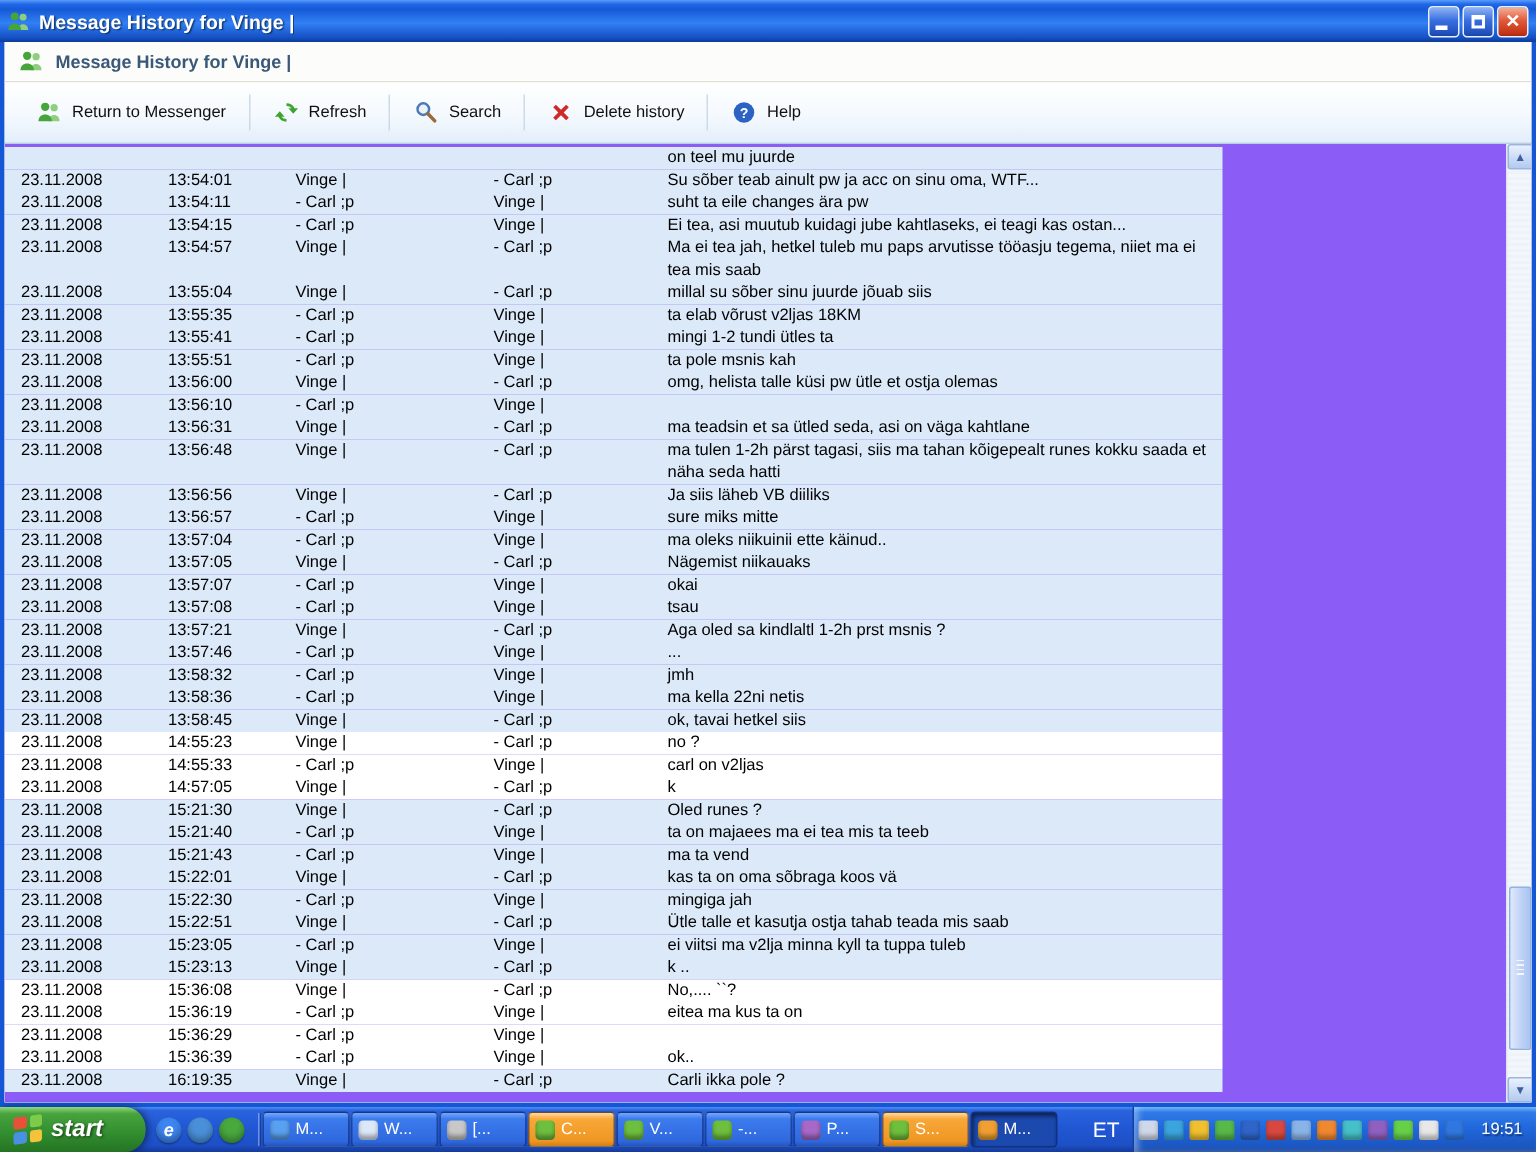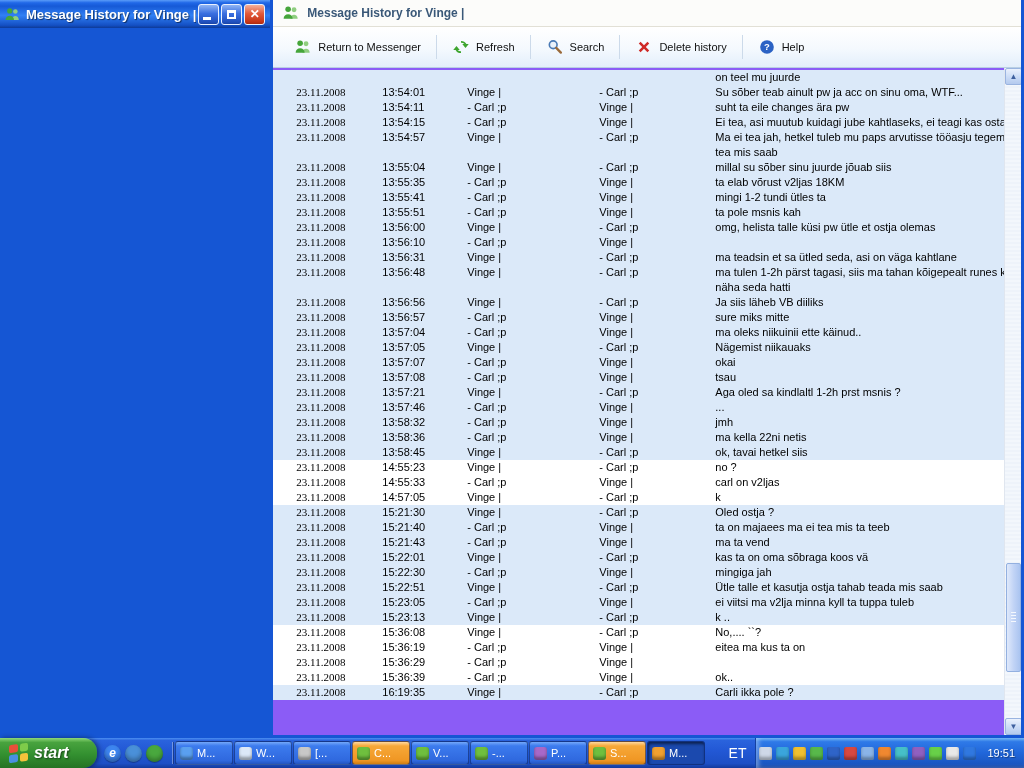--- a/index.html
+++ b/index.html
@@ -1,21 +1,21 @@
 <!DOCTYPE html>
 <html><head>
 <meta charset="utf-8">
 <style>
   * { box-sizing: border-box; margin: 0; padding: 0; }
   html,body { width:1024px; height:768px; overflow:hidden; }
   body { font-family:"Liberation Sans", sans-serif; background:#000; }
   .screen { position:relative; width:1024px; height:768px; overflow:hidden; }
 
   
-  .window { position:absolute; left:0; right:0; top:0; bottom:30px; display:flex; 
+  .window { position:absolute; left:0; right:0; top:0; bottom:30px; display:flex; flex-direction:column;
             background:#1556d4; }
   .titlebar { height:28px; flex:0 0 28px; display:flex; align-items:center; justify-content:space-between;
               padding:0 5px 0 4px;
               background:linear-gradient(180deg,#5a9cf8 0%,#2068e8 10%,#1659d6 22%,#3180f4 55%,#1450c4 90%,#0e3a96 100%); }
   .title-left { display:flex; align-items:center; gap:5px; overflow:hidden; }
   .title-icon { width:17px; height:17px; display:inline-flex; }
   .title-icon svg { width:100%; height:100%; }
   .title-text { color:#fff; font-weight:bold; font-size:13px; white-space:nowrap;
                 text-shadow:1px 1px 1px rgba(0,0,0,.55); }
   .win-buttons { display:flex; }
@@ -43,21 +43,21 @@
             padding:5px 7px; border-radius:3px; cursor:default; white-space:nowrap; }
   .tb-icon { width:18px; height:18px; display:inline-flex; }
   .tb-icon svg { width:100%; height:100%; }
   .tb-sep { width:1px; height:24px; background:#ccdaea; margin:0 8px; }
 
   
   .content { flex:1; position:relative; background:#f4f4f8; overflow:hidden; }
   .rows { position:absolute; left:0; top:0; bottom:0; right:17px; background:#8b5cf6; padding-top:2px; }
   .row { display:flex; width:812px; font-size:11px; line-height:15px; color:#000; }
   .cell { padding:0 2px; overflow:hidden; }
-  .cell.date    { width:107px; flex:0 0 107px; padding-left:23px;font-family:Liberation Serif, serif; }
+  .cell.date    { width:107px; flex:0 0 107px; padding-left:11px; }
   .cell.time    { width:85px;  flex:0 0 85px; }
   .cell.from    { width:132px; flex:0 0 132px; }
   .cell.to      { width:116px; flex:0 0 116px; }
   .cell.message { flex:1; }
 
   
   .scrollbar { position:absolute; top:0; right:0; bottom:0; width:17px;
                background:repeating-linear-gradient(180deg,#f3f7fc 0 2px,#eef3fa 2px 4px);
                border-left:1px solid #e0e6ef; }
   .sb-btn { position:absolute; left:0; width:17px; height:17px; border:1px solid #9ab4e0; border-radius:2px;
@@ -388,21 +388,21 @@
               <div class="cell time">14:57:05</div>
               <div class="cell from">Vinge |</div>
               <div class="cell to">- Carl ;p</div>
               <div class="cell message">k</div>
             </div>
             <div class="row" style="background: rgb(219, 233, 249);">
               <div class="cell date">23.11.2008</div>
               <div class="cell time">15:21:30</div>
               <div class="cell from">Vinge |</div>
               <div class="cell to">- Carl ;p</div>
-              <div class="cell message">Oled ostja ?</div>
+              <div class="cell message">Oled runes ?</div>
             </div>
             <div class="row" style="background: rgb(219, 233, 249);">
               <div class="cell date">23.11.2008</div>
               <div class="cell time">15:21:40</div>
               <div class="cell from">- Carl ;p</div>
               <div class="cell to">Vinge |</div>
               <div class="cell message">ta on majaees ma ei tea mis ta teeb</div>
             </div>
             <div class="row" style="background: rgb(219, 233, 249);">
               <div class="cell date">23.11.2008</div>

